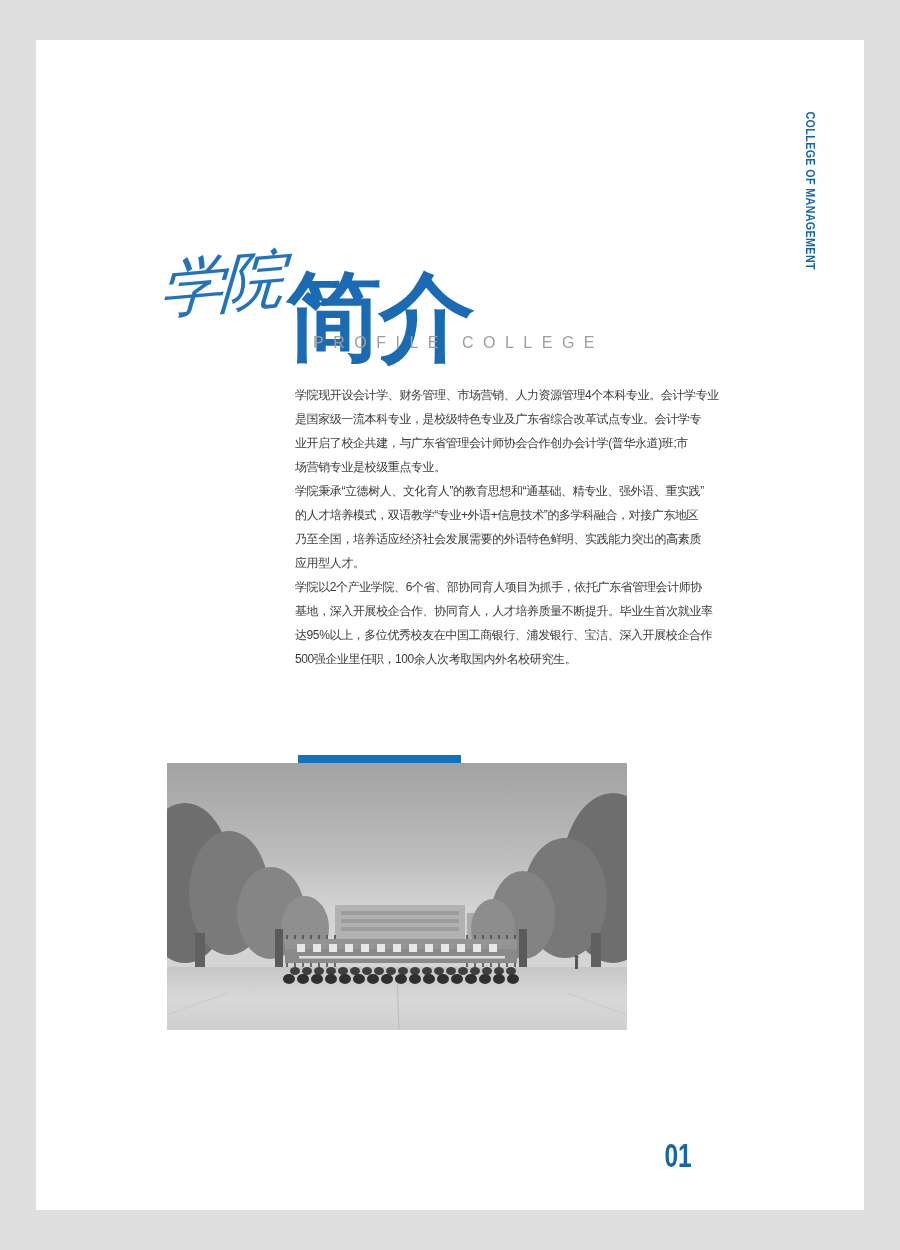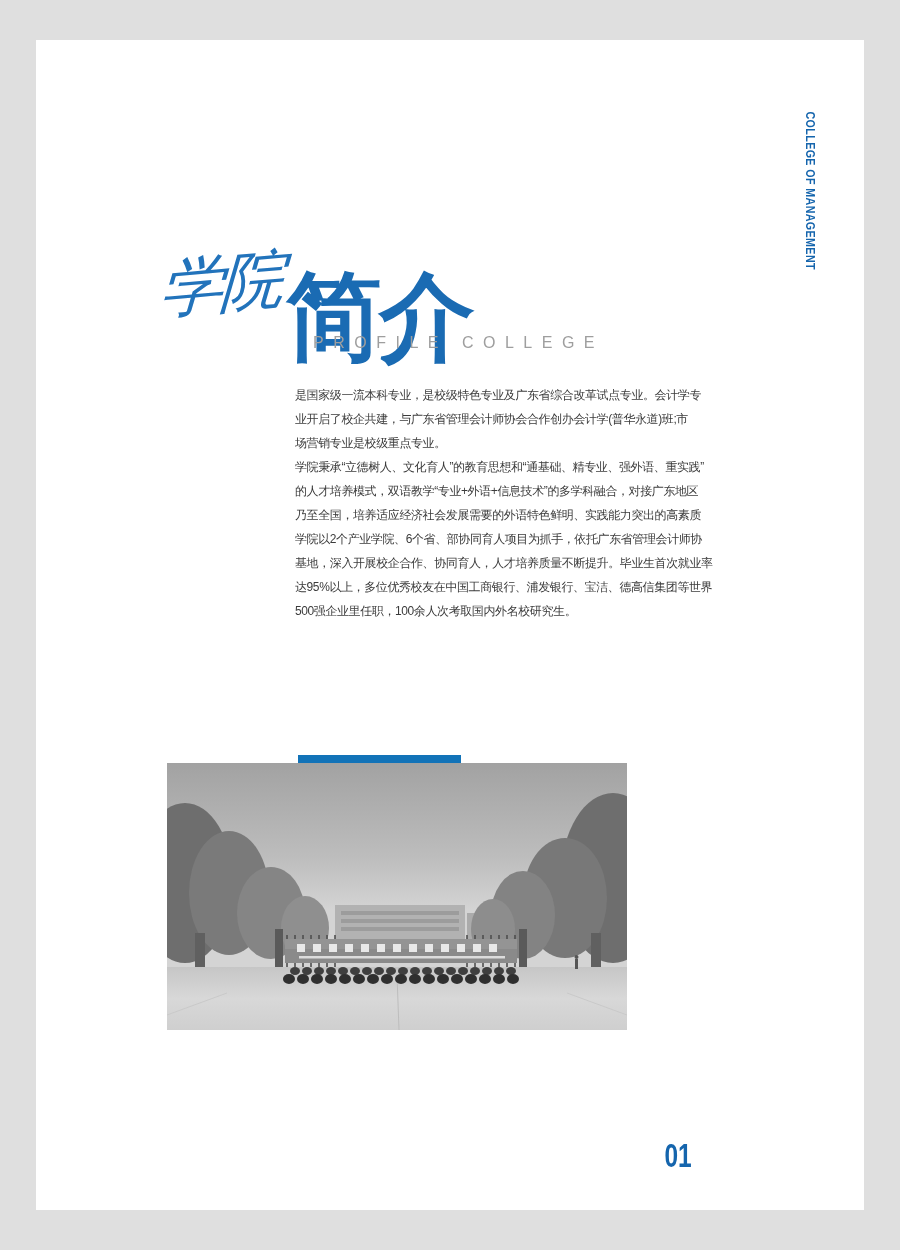--- a/index.html
+++ b/index.html
@@ -110,29 +110,31 @@
 
 <div class="vertical-title">COLLEGE OF MANAGEMENT</div>
 
 <div class="title-script">学院</div>
 
 <div class="title-main">简介</div>
 
 <div class="title-sub">PROFILE COLLEGE</div>
 
 <div class="article">
+  <div class="line">学院现开设会计学、财务管理、市场营销、人力资源管理4个本科专业。会计学专业</div>
   <div class="line">是国家级一流本科专业，是校级特色专业及广东省综合改革试点专业。会计学专</div>
   <div class="line">业开启了校企共建，与广东省管理会计师协会合作创办会计学(普华永道)班;市</div>
   <div class="line">场营销专业是校级重点专业。</div>
   <div class="line">学院秉承“立德树人、文化育人”的教育思想和“通基础、精专业、强外语、重实践”</div>
   <div class="line">的人才培养模式，双语教学“专业+外语+信息技术”的多学科融合，对接广东地区</div>
   <div class="line">乃至全国，培养适应经济社会发展需要的外语特色鲜明、实践能力突出的高素质</div>
+  <div class="line">应用型人才。</div>
   <div class="line">学院以2个产业学院、6个省、部协同育人项目为抓手，依托广东省管理会计师协</div>
   <div class="line">基地，深入开展校企合作、协同育人，人才培养质量不断提升。毕业生首次就业率</div>
-  <div class="line">达95%以上，多位优秀校友在中国工商银行、浦发银行、宝洁、德高信集团等世界</div>
+  <div class="line">达95%以上，多位优秀校友在中国工商银行、浦发银行、宝洁、深入开展校企合作</div>
   <div class="line">500强企业里任职，100余人次考取国内外名校研究生。</div>
 </div>
 
 <div class="photo-accent-bar"></div>
 
 <div class="campus-photo">
   <svg width="460" height="267" viewBox="0 0 460 267" xmlns="http://www.w3.org/2000/svg">
     <defs>
       <linearGradient id="sky" x1="0" y1="0" x2="0" y2="1">
         <stop offset="0" stop-color="#a2a2a2"></stop>

